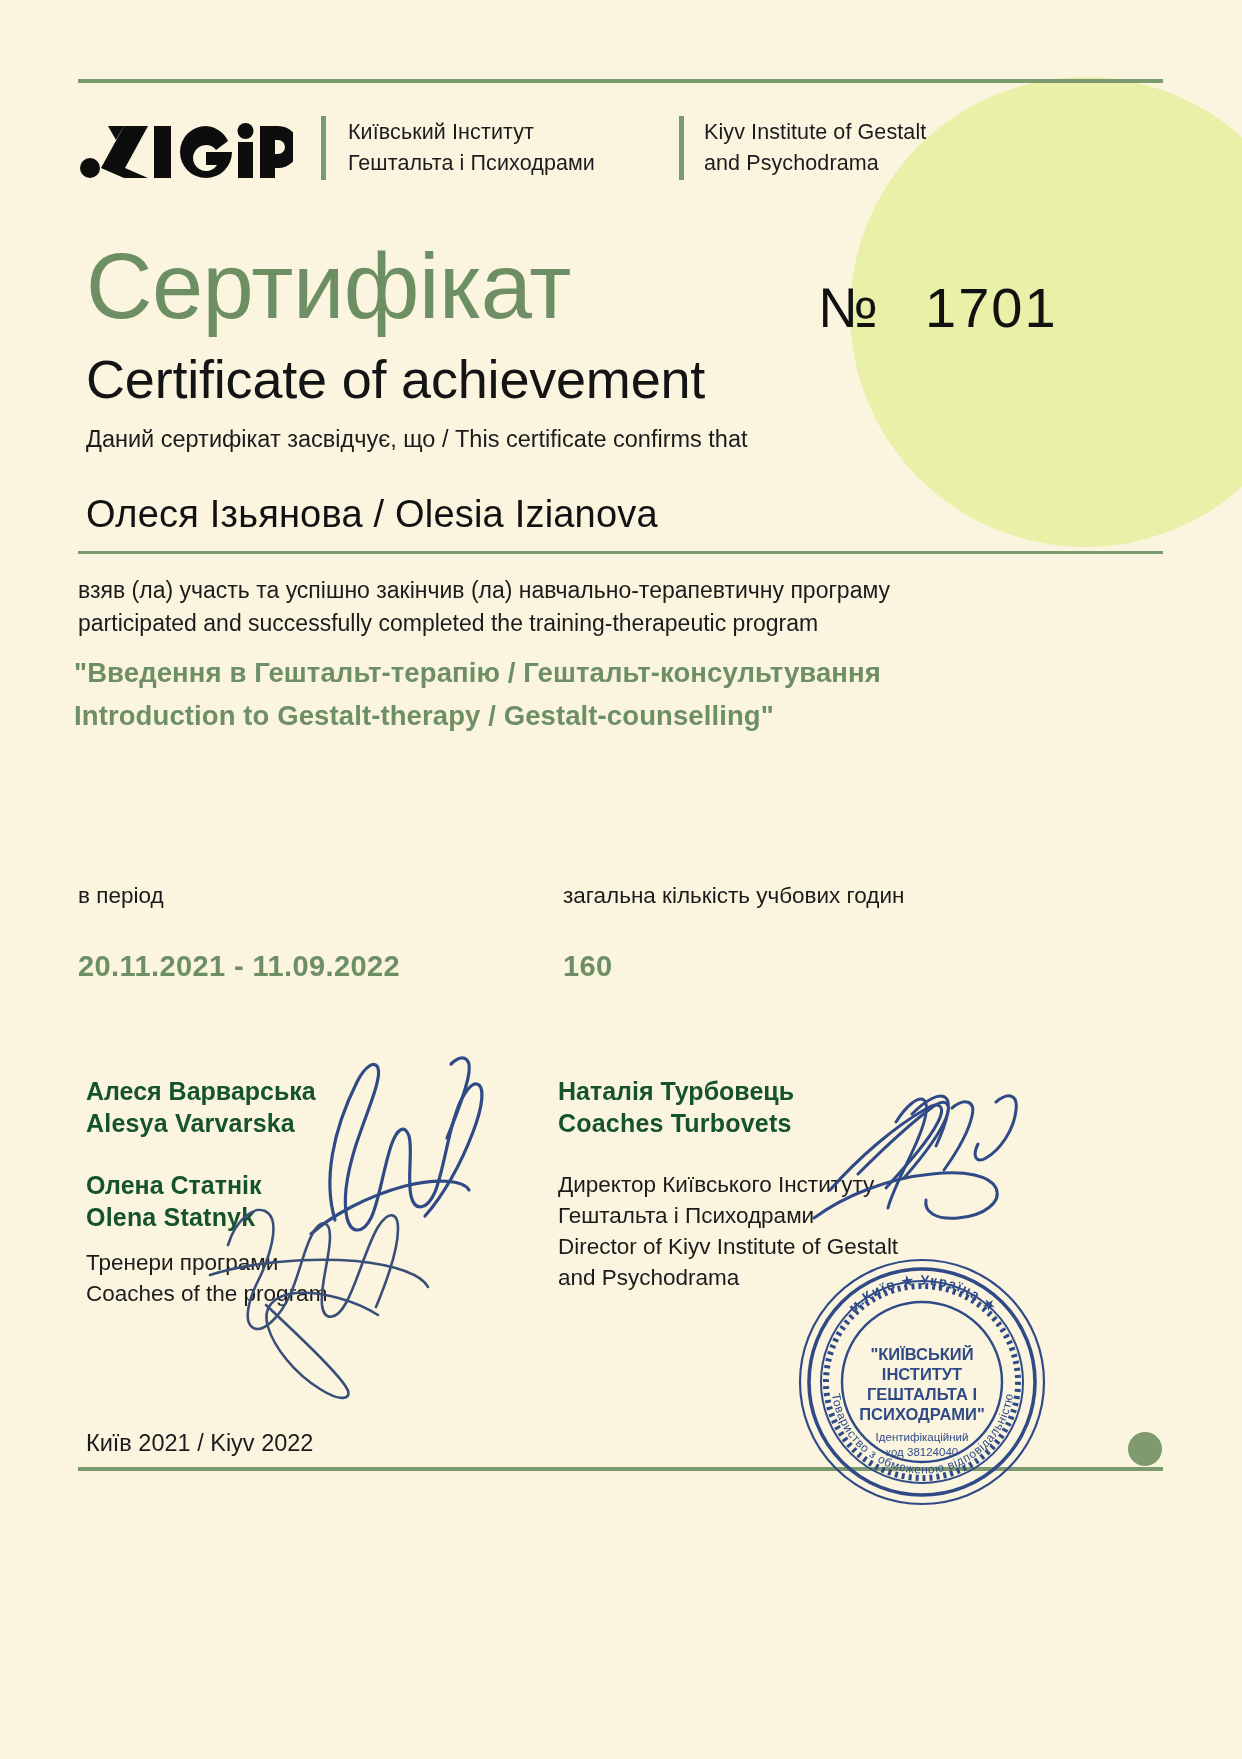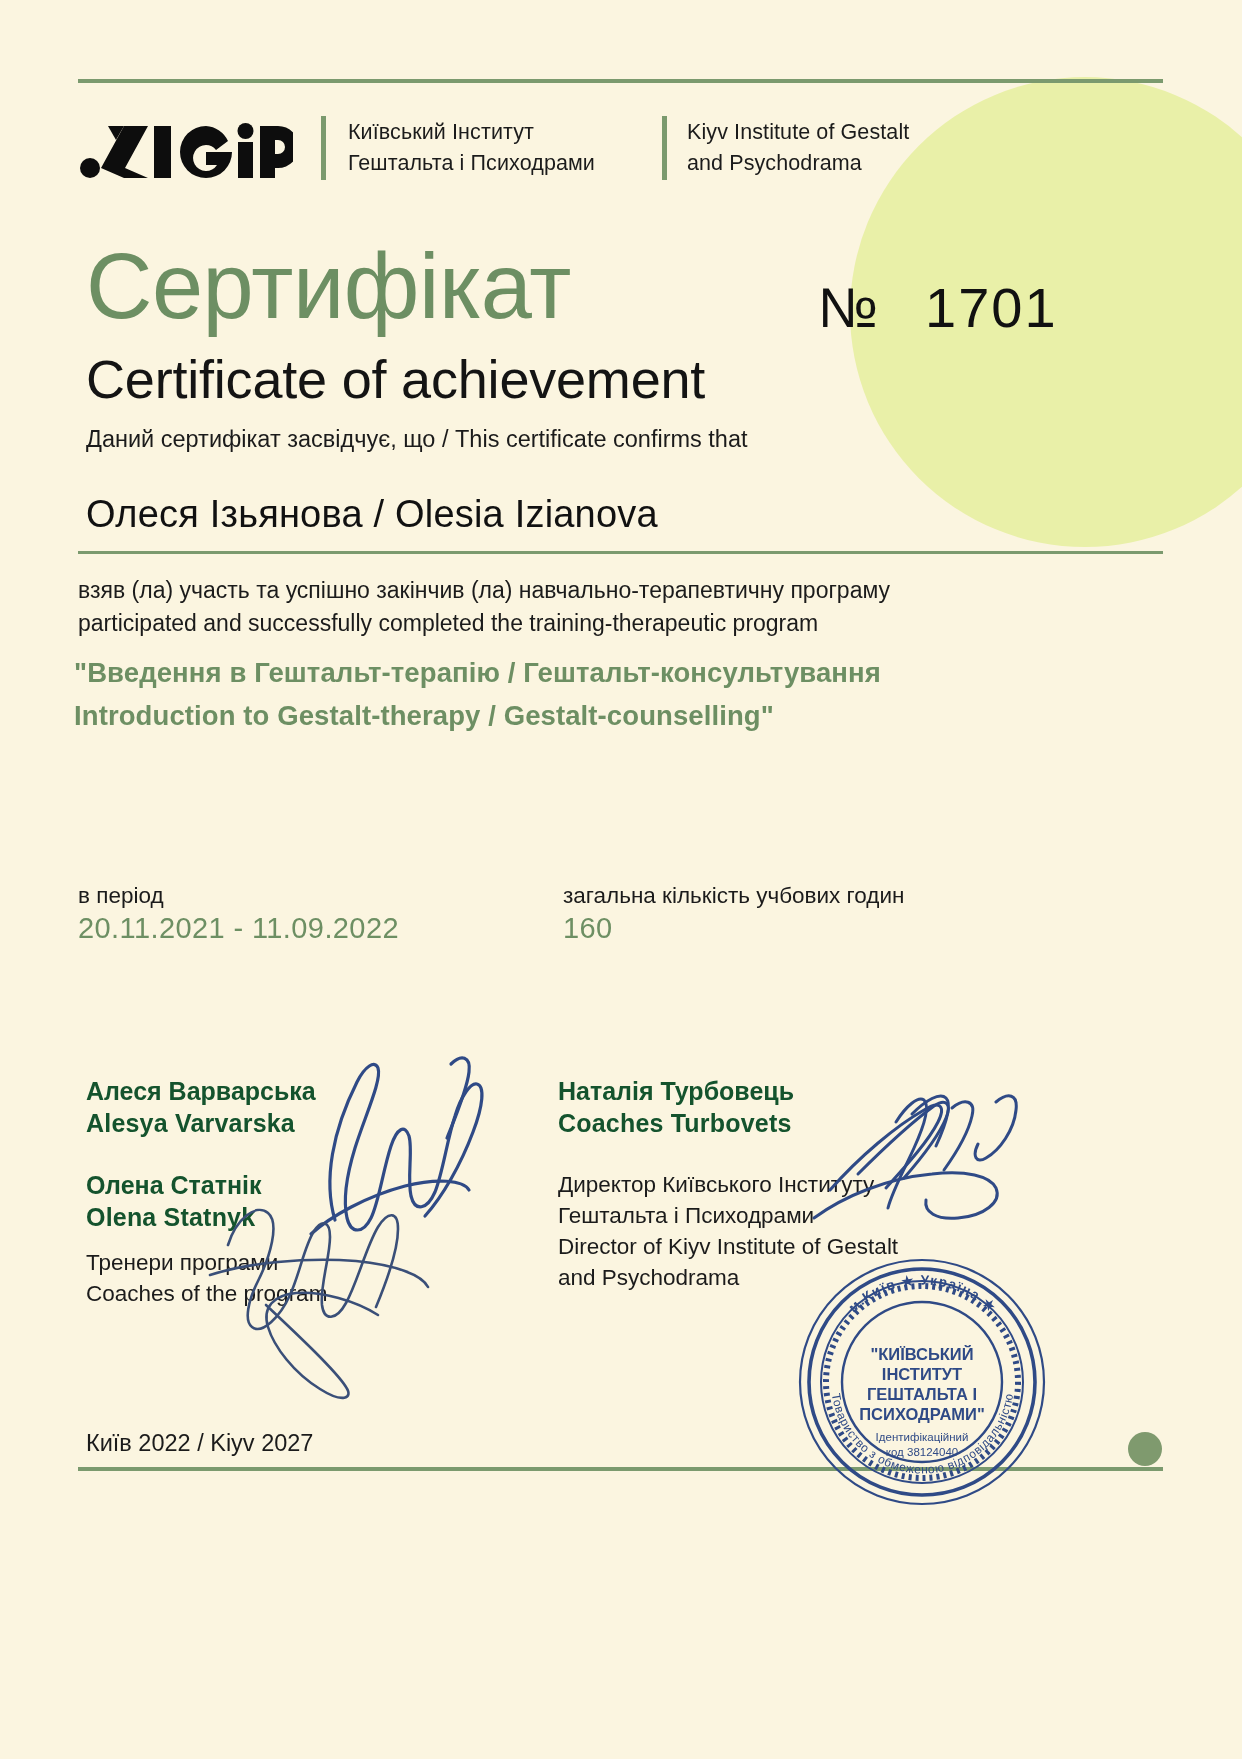--- a/index.html
+++ b/index.html
@@ -72,21 +72,21 @@
     align-self: stretch;
   }
   .org-lines {
     font-size: 21.5px;
     line-height: 1.47;
     letter-spacing: .1px;
     color: #1b1b1b;
     white-space: nowrap;
     padding-top: 1px;
   }
-  .org-block.en { margin-left: 23px; padding-left: 44px; }
+  .org-block.en { margin-left: 40px; padding-left: 44px; }
   .org-block.en .vbar { margin-right: 20px; }
 
   
   .title-ua {
     position: absolute;
     left: 86px;
     top: 240px;
     font-size: 92px;
     line-height: 1;
     color: #6d8f63;
@@ -192,22 +192,23 @@
   }
   .meta-col.left  { left: 0px; }
   .meta-col.right { left: 485px; }
   .meta-label {
     font-size: 22.5px;
     line-height: 1.42;
     color: #1b1b1b;
     white-space: nowrap;
   }
   .meta-value {
+    margin-top: 38px;
     font-size: 29px;
-    font-weight: 400;
+    font-weight: 700;
     color: #6d8f63;
     white-space: nowrap;
     letter-spacing: .4px;
   }
 
   
   .sign-area {
     position: absolute;
     left: 0; top: 1075px;
     width: 1242px; height: 300px;
@@ -447,17 +448,17 @@
         <text x="127" y="105" text-anchor="middle" font-size="16.5" font-weight="bold">"КИЇВСЬКИЙ</text>
         <text x="127" y="125" text-anchor="middle" font-size="16.5" font-weight="bold">ІНСТИТУТ</text>
         <text x="127" y="145" text-anchor="middle" font-size="16.5" font-weight="bold">ГЕШТАЛЬТА І</text>
         <text x="127" y="165" text-anchor="middle" font-size="16.5" font-weight="bold">ПСИХОДРАМИ"</text>
         <text x="127" y="186" text-anchor="middle" font-size="11.5">Ідентифікаційний</text>
         <text x="127" y="201" text-anchor="middle" font-size="11.5">код 38124040</text>
       </g>
     </svg>
   </div>
 
-  <div class="footer">Київ 2022 / Kiyv 2027</div>
+  <div class="footer">Київ 2021 / Kiyv 2022</div>
   <div class="rule-bottom"></div>
   <div class="footer-dot"></div>
 
 </div>
 
 </body></html>

